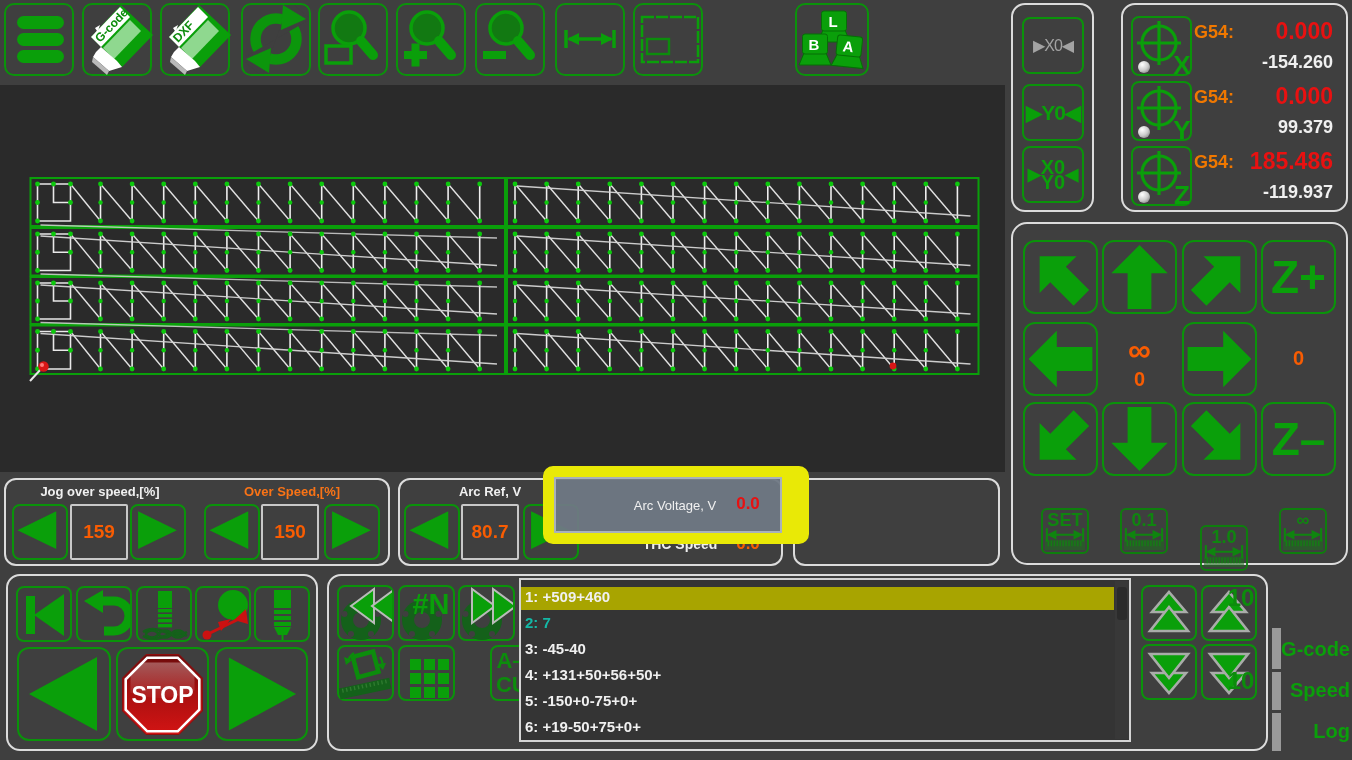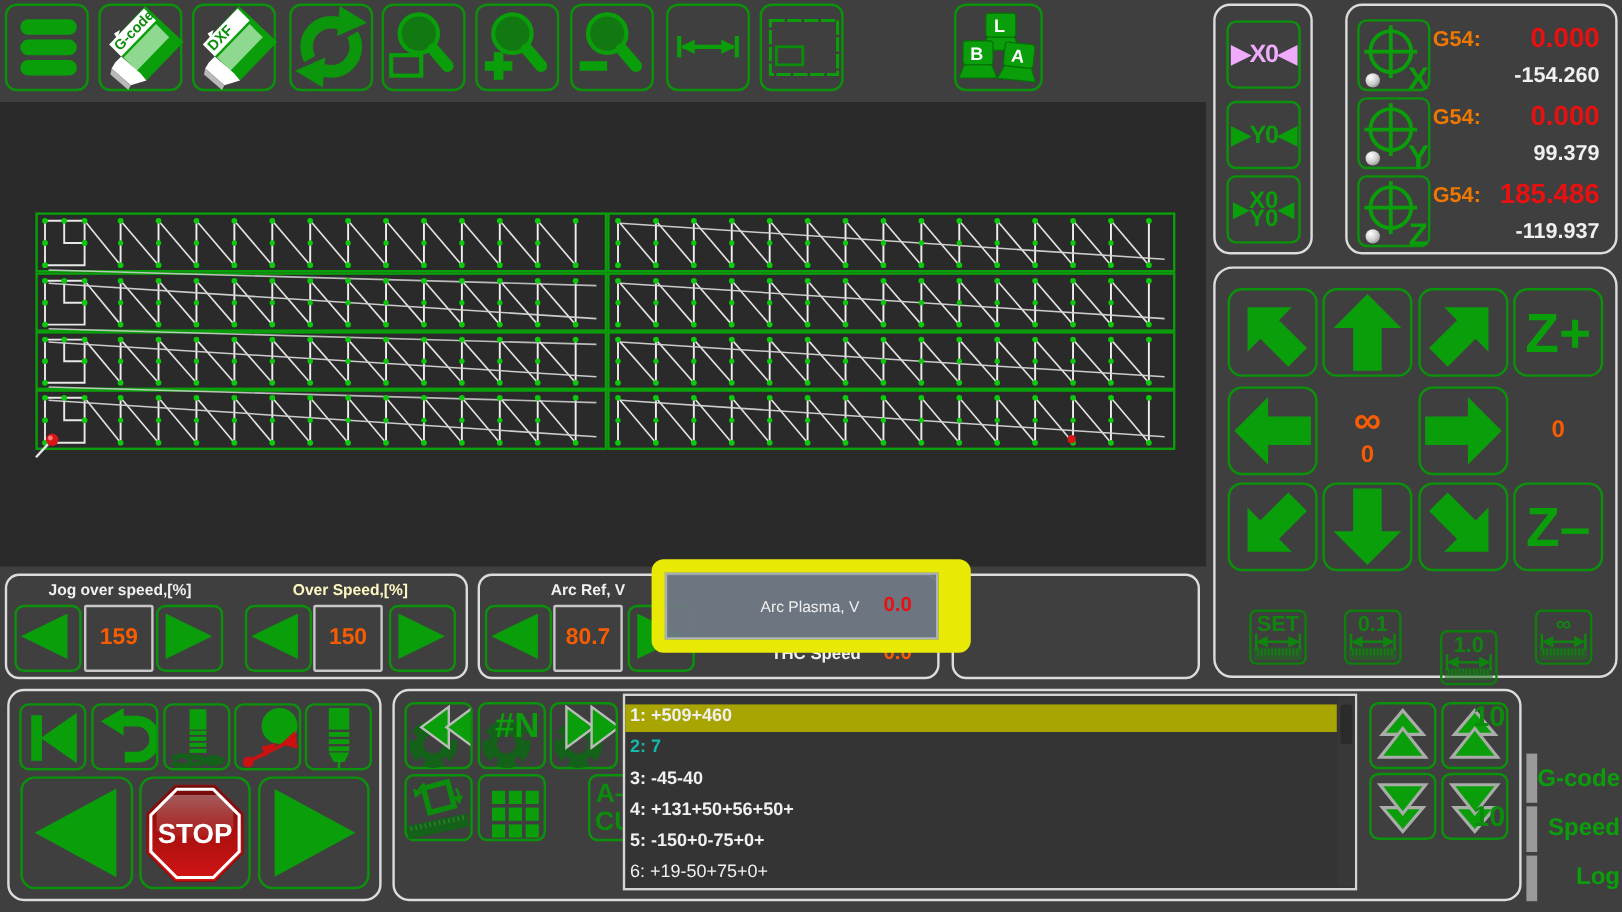--- a/index.html
+++ b/index.html
@@ -696,21 +696,21 @@
     </g>
     <g transform="translate(52,44) rotate(6)">
       <path d="M -11,6 L -16,18 L 16,18 L 11,6 Z" fill="#0a9f0a" stroke="#066e06" stroke-width="1"></path>
       <rect x="-12.5" y="-13" width="25" height="20" rx="2.5" fill="#0a9f0a" stroke="#066e06" stroke-width="1"></rect>
       <text x="-1" y="3" text-anchor="middle" font-family="Liberation Sans, sans-serif" font-size="15" font-weight="bold" fill="#ffffff">A</text>
     </g>
     </svg>
   </div>
 <div style="position:absolute;left:1011px;top:3px;width:83px;height:209px;border:2px solid #dcdcdc;border-radius:14px;box-sizing:border-box;"></div>
 <div style="position:absolute;left:1022px;top:17px;width:62px;height:57px;border:2.5px solid #0a930a;border-radius:8px;box-sizing:border-box;">
-    <div style="position:absolute;inset:0;display:flex;align-items:center;justify-content:center;color:#f0abfc;font-size:21px;font-weight:bold;letter-spacing:-1px;">▶X0◀</div>
+    <div style="position:absolute;inset:0;display:flex;align-items:center;justify-content:center;color:#a3a3a3;font-size:16px;font-weight:normal;letter-spacing:-1px;">▶X0◀</div>
   </div>
 <div style="position:absolute;left:1022px;top:84px;width:62px;height:57px;border:2.5px solid #0a930a;border-radius:8px;box-sizing:border-box;text-decoration:underline;">
     <div style="position:absolute;inset:0;display:flex;align-items:center;justify-content:center;color:#0a9f0a;font-size:21px;font-weight:bold;letter-spacing:-1px;">▶Y0◀</div>
   </div>
 <div style="position:absolute;left:1022px;top:146px;width:62px;height:57px;border:2.5px solid #0a930a;border-radius:8px;box-sizing:border-box;">
     <div style="position:absolute;inset:0;display:flex;align-items:center;justify-content:center;color:#0a9f0a;font-weight:bold;">
       <span style="font-size:17px;">▶</span>
       <span style="font-size:20px;line-height:15px;text-align:center;">X0<br>Y0</span>
       <span style="font-size:17px;">◀</span>
     </div>
@@ -923,21 +923,21 @@
     <svg width="52" height="52" viewBox="0 0 56 56" style="position:absolute;left:0;top:0">
       <polygon points="49,6 49,50 4,28" fill="#0a9f0a" transform="scale(0.9285714285714286)"></polygon>
     </svg>
   </div>
 <div style="position:absolute;left:70px;top:504px;width:58px;height:56px;border:2px solid #c8c8c8;border-radius:2px;box-sizing:border-box;display:flex;align-items:center;justify-content:center;color:#f85c02;font-size:19px;font-weight:bold;">159</div>
 <div style="position:absolute;left:130px;top:504px;width:56px;height:56px;border:2.5px solid #0a930a;border-radius:8px;box-sizing:border-box;">
     <svg width="52" height="52" viewBox="0 0 56 56" style="position:absolute;left:0;top:0">
       <polygon points="7,6 7,50 52,28" fill="#0a9f0a" transform="scale(0.9285714285714286)"></polygon>
     </svg>
   </div>
-<div style="position:absolute;left:212px;top:484px;width:160px;text-align:center;color:#fef9c3;font-size:13px;font-weight:bold;">Over Speed,[%]</div>
+<div style="position:absolute;left:212px;top:484px;width:160px;text-align:center;color:#f97316;font-size:13px;font-weight:bold;">Over Speed,[%]</div>
 <div style="position:absolute;left:204px;top:504px;width:56px;height:56px;border:2.5px solid #0a930a;border-radius:8px;box-sizing:border-box;">
     <svg width="52" height="52" viewBox="0 0 56 56" style="position:absolute;left:0;top:0">
       <polygon points="49,6 49,50 4,28" fill="#0a9f0a" transform="scale(0.9285714285714286)"></polygon>
     </svg>
   </div>
 <div style="position:absolute;left:261px;top:504px;width:58px;height:56px;border:2px solid #c8c8c8;border-radius:2px;box-sizing:border-box;display:flex;align-items:center;justify-content:center;color:#f85c02;font-size:19px;font-weight:bold;">150</div>
 <div style="position:absolute;left:324px;top:504px;width:56px;height:56px;border:2.5px solid #0a930a;border-radius:8px;box-sizing:border-box;">
     <svg width="52" height="52" viewBox="0 0 56 56" style="position:absolute;left:0;top:0">
       <polygon points="7,6 7,50 52,28" fill="#0a9f0a" transform="scale(0.9285714285714286)"></polygon>
     </svg>
@@ -952,21 +952,21 @@
 <div style="position:absolute;left:461px;top:504px;width:58px;height:56px;border:2px solid #c8c8c8;border-radius:2px;box-sizing:border-box;display:flex;align-items:center;justify-content:center;color:#f85c02;font-size:19px;font-weight:bold;">80.7</div>
 <div style="position:absolute;left:523px;top:504px;width:56px;height:56px;border:2.5px solid #0a930a;border-radius:8px;box-sizing:border-box;">
     <svg width="52" height="52" viewBox="0 0 56 56" style="position:absolute;left:0;top:0">
       <polygon points="7,6 7,50 52,28" fill="#0a9f0a" transform="scale(0.9285714285714286)"></polygon>
     </svg>
   </div>
 <div style="position:absolute;left:600px;top:536px;width:160px;text-align:center;color:#f0f0f0;font-size:14px;font-weight:bold;">THC Speed</div>
 <div style="position:absolute;left:727px;top:534px;width:42px;text-align:center;color:#f85c02;font-size:17px;font-weight:bold;">0.0</div>
 <div style="position:absolute;left:793px;top:478px;width:207px;height:88px;border:2px solid #dcdcdc;border-radius:12px;box-sizing:border-box;"></div>
 <div style="position:absolute;left:543px;top:466px;width:266px;height:78px;border:11px solid #e9e906;border-right-width:27px;border-radius:10px;background:rgba(111,120,132,0.95);box-shadow:inset 0 0 0 2px #a9b1ba;"></div>
-<div style="position:absolute;left:595px;top:498px;width:160px;text-align:center;color:#f0f0f0;font-size:13px;font-weight:normal;">Arc Plasma, V</div>
+<div style="position:absolute;left:595px;top:498px;width:160px;text-align:center;color:#f0f0f0;font-size:13px;font-weight:normal;">Arc Voltage, V</div>
 <div style="position:absolute;left:727px;top:494px;width:42px;text-align:center;color:#e81111;font-size:17px;font-weight:bold;">0.0</div>
 <div style="position:absolute;left:6px;top:574px;width:312px;height:177px;border:2px solid #dcdcdc;border-radius:14px;box-sizing:border-box;"></div>
 <div style="position:absolute;left:16px;top:586px;width:56px;height:56px;border:2px solid #0a930a;border-radius:8px;box-sizing:border-box;">
     <svg width="52" height="52" viewBox="0 0 52 52" style="position:absolute;left:0;top:0;">
       <rect x="8" y="8" width="9" height="38" fill="#0a9f0a"></rect>
       <polygon points="46,6 46,48 16,27" fill="#0a9f0a"></polygon>
     </svg>
   </div>
 <div style="position:absolute;left:76px;top:586px;width:56px;height:56px;border:2px solid #0a930a;border-radius:8px;box-sizing:border-box;">
     <svg width="52" height="52" viewBox="0 0 52 52" style="position:absolute;left:0;top:0;">
@@ -1132,21 +1132,21 @@
       <span>CUT</span>
     </div>
   </div>
 <div style="position:absolute;left:519px;top:578px;width:612px;height:164px;background:#343434;border:2px solid #d4d4d4;"></div>
 <div style="position:absolute;left:521px;top:587px;width:593px;height:23px;background:#a8a400;"></div>
 <div style="position:absolute;left:525px;top:588px;width:580px;color:#f0f0f0;font-size:15px;font-weight:bold;">1: +509+460</div>
 <div style="position:absolute;left:525px;top:614px;width:580px;color:#14b8a6;font-size:15px;font-weight:bold;">2: 7</div>
 <div style="position:absolute;left:525px;top:640px;width:580px;color:#f0f0f0;font-size:15px;font-weight:bold;">3: -45-40</div>
 <div style="position:absolute;left:525px;top:666px;width:580px;color:#f0f0f0;font-size:15px;font-weight:bold;">4: +131+50+56+50+</div>
 <div style="position:absolute;left:525px;top:692px;width:580px;color:#f0f0f0;font-size:15px;font-weight:bold;">5: -150+0-75+0+</div>
-<div style="position:absolute;left:525px;top:718px;width:580px;color:#f0f0f0;font-size:15px;font-weight:normal;">6: +19-50+75+0+</div>
+<div style="position:absolute;left:525px;top:718px;width:580px;color:#f0f0f0;font-size:15px;font-weight:bold;">6: +19-50+75+0+</div>
 <div style="position:absolute;left:1115px;top:581px;width:14px;height:158px;background:#383838;"></div>
 <div style="position:absolute;left:1117px;top:587px;width:10px;height:33px;background:#2b2b2b;border-radius:3px;"></div>
 <div style="position:absolute;left:1141px;top:585px;width:56px;height:56px;border:2.5px solid #0a930a;border-radius:8px;box-sizing:border-box;">
     <svg width="54" height="54" viewBox="0 0 54 54" style="position:absolute;left:0;top:0">
       <g fill="#0a9f0a" stroke="#a9aca9" stroke-width="2.6">
         <polygon points="26,5 43,25 9,25"></polygon>
         <polygon points="26,20 45,44 7,44"></polygon>
       </g>
     </svg>
   </div>

